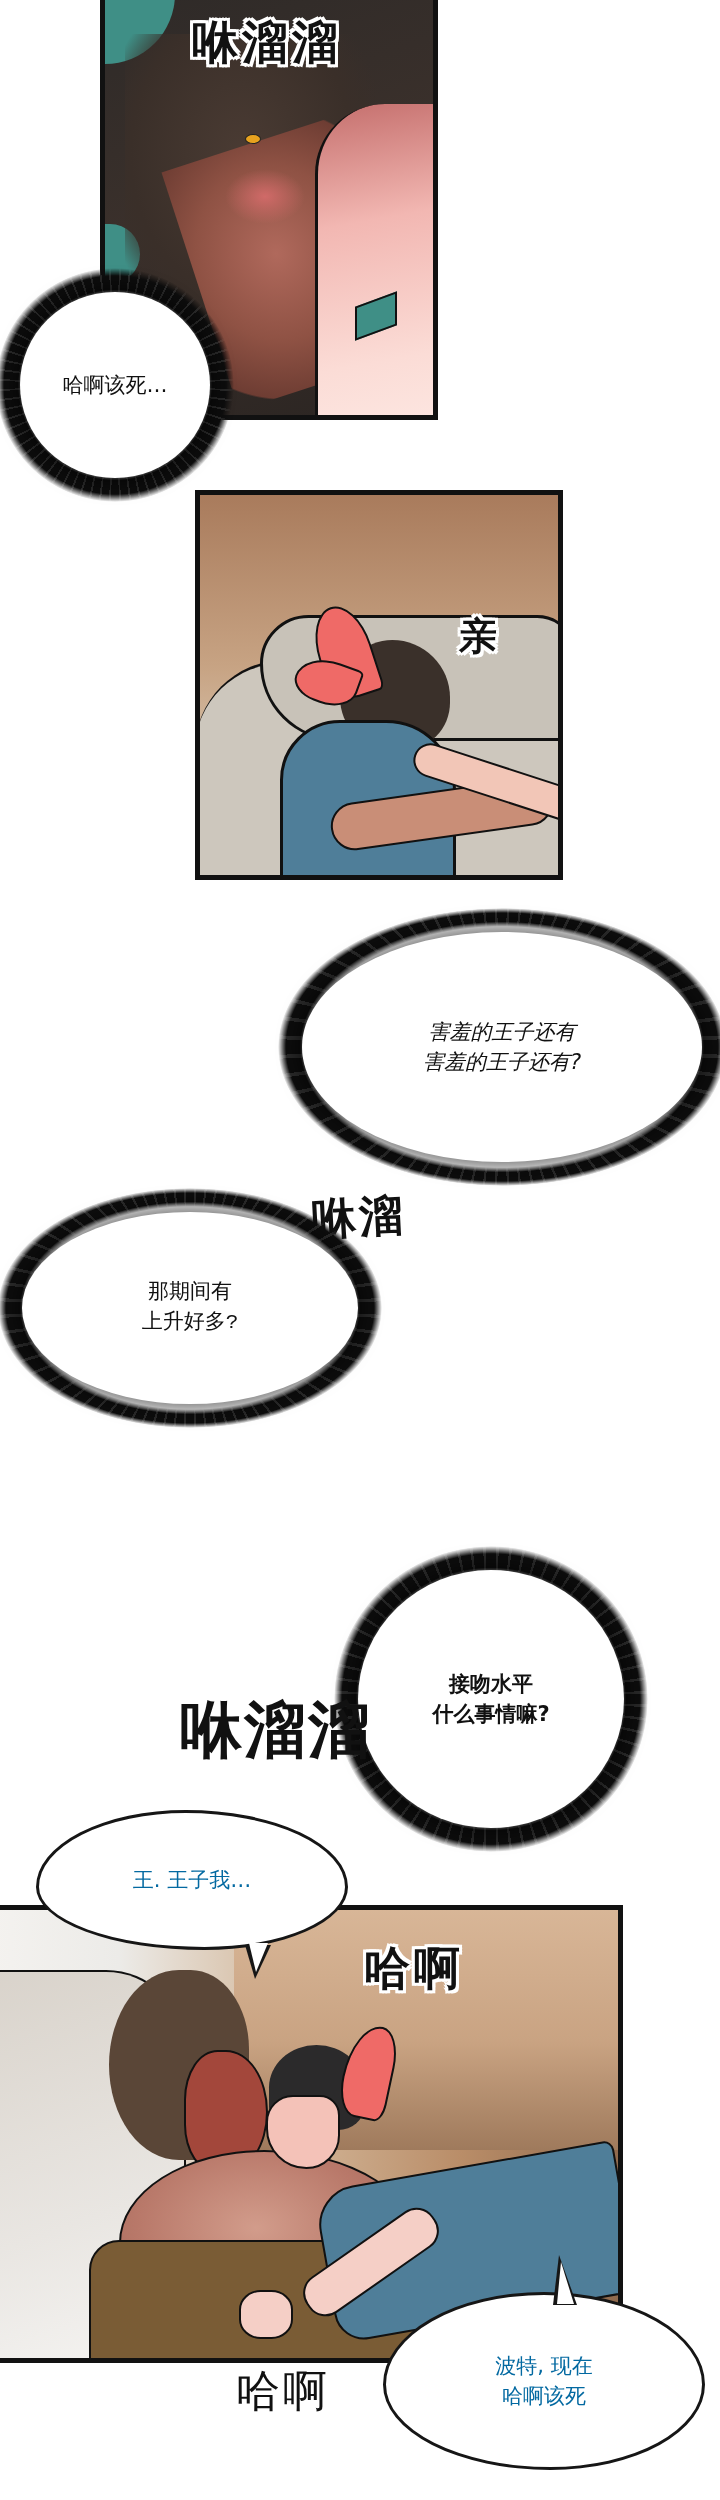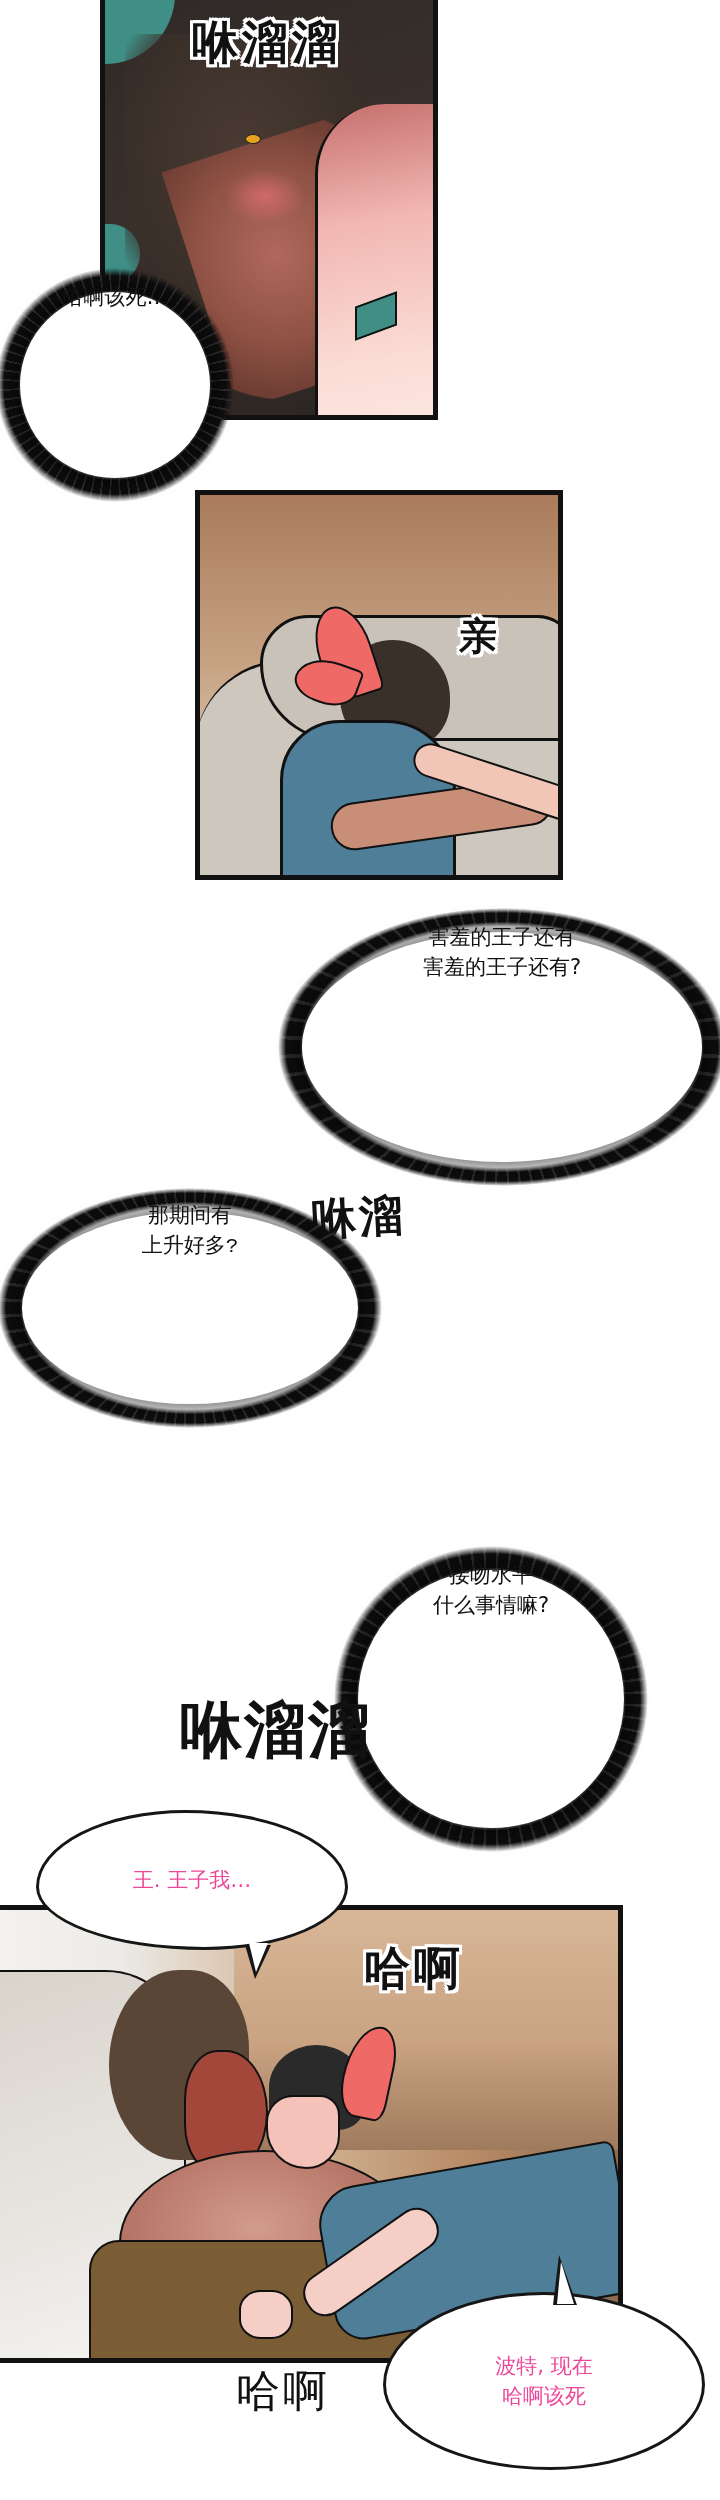--- a/index.html
+++ b/index.html
@@ -12,38 +12,38 @@
   #p1 .teal2 { left: -5px; top: 230px; width: 40px; height: 60px; background: #3f8f86; border-radius: 0 40px 40px 0; }
   #p1 .hair { left: 20px; top: 40px; width: 260px; height: 300px; background: radial-gradient(ellipse at 45% 40%, #4a3b33 0%, #3a2f29 55%, transparent 72%); }
   #p1 .face { left: 90px; top: 140px; width: 210px; height: 250px; background: radial-gradient(ellipse at 40% 45%, #b0695c 0%, #8f5244 45%, #6e3d33 75%, transparent 76%); transform: rotate(-18deg); }
   #p1 .blush { left: 120px; top: 175px; width: 80px; height: 55px; background: radial-gradient(ellipse, #d06a68 0%, rgba(208,106,104,0) 70%); }
   #p1 .eye { left: 140px; top: 140px; width: 14px; height: 8px; background: #e7a21f; border-radius: 50%; border: 1px solid #222; }
   #p1 .skin2 { left: 210px; top: 110px; width: 160px; height: 330px; background: linear-gradient(170deg, #c56f6d 0%, #f2b7b2 35%, #fbdcd6 75%, #fde8e3 100%); border-radius: 70px 0 0 0; border-left: 3px solid #111; }
   #p1 .collar { left: 250px; top: 305px; width: 38px; height: 30px; background: #3f8f86; border: 2px solid #111; transform: skewY(-20deg); }
   .sfx-outline { font-weight: 900; color: #111; text-shadow: -3px -3px 0 #fff, 3px -3px 0 #fff, -3px 3px 0 #fff, 3px 3px 0 #fff, 0 3px 0 #fff, 0 -3px 0 #fff, 3px 0 0 #fff, -3px 0 0 #fff; letter-spacing: 4px; white-space: nowrap; }
   .sfx-plain { font-weight: 900; color: #111; letter-spacing: 3px; white-space: nowrap; }
   
-  .spiky { position: absolute; border-radius: 50%; background: #fff; box-sizing: border-box; display: flex; align-items: flex-start; justify-content: center; text-align: center; }
+  .spiky { position: absolute; border-radius: 50%; background: #fff; box-sizing: border-box; display: flex; align-items: center; justify-content: center; text-align: center; }
   .spiky::before { content: ""; position: absolute; inset: -14px; border-radius: 50%; background: repeating-conic-gradient(#0d0d0d 0deg 2deg, #2a2a2a 2deg 3deg, #0d0d0d 3deg 5deg); -webkit-mask: radial-gradient(farthest-side, transparent calc(100% - 30px), #000 calc(100% - 22px), #000 calc(100% - 8px), transparent 100%); mask: radial-gradient(farthest-side, transparent calc(100% - 30px), #000 calc(100% - 22px), #000 calc(100% - 8px), transparent 100%); z-index: 0; }
   .spiky::after { content: ""; position: absolute; inset: 14px; border-radius: 50%; box-shadow: 0 0 18px 10px rgba(0,0,0,0.55); z-index: 0; }
   .spiky .inner { position: absolute; inset: 10px; border-radius: 50%; background: #fff; z-index: 1; }
   .spiky .txt { position: relative; z-index: 2; font-size: 21px; line-height: 30px; color: #111; }
   
   #p2 { left: 195px; top: 490px; width: 368px; height: 390px; background: linear-gradient(180deg, #a97b5c 0%, #c7a383 45%, #d6c1a9 70%, #e3d9cd 100%); }
   #p2 .pillow { left: -5px; top: 165px; width: 380px; height: 230px; background: #cdc7bd; border-top: 3px solid #111; border-radius: 90px 120px 0 0; }
   #p2 .pillow2 { left: 60px; top: 120px; width: 310px; height: 120px; background: #c8c2b8; border: 3px solid #111; border-radius: 50px 40px 10px 80px; }
   #p2 .hair { left: 140px; top: 145px; width: 110px; height: 110px; background: #3a302a; border-radius: 50% 55% 45% 50%; }
   #p2 .bow { left: 118px; top: 110px; width: 50px; height: 90px; background: #ef6a67; border: 2px solid #111; border-radius: 50% 50% 10% 50%; transform: rotate(-18deg); }
   #p2 .bow2 { left: 95px; top: 165px; width: 60px; height: 40px; background: #ef6a67; border: 2px solid #111; border-radius: 60% 10% 50% 40%; transform: rotate(20deg); }
   #p2 .shirt { left: 80px; top: 225px; width: 170px; height: 170px; background: #4f7e99; border: 3px solid #111; border-radius: 60px 70px 0 20px; }
   #p2 .arm { left: 130px; top: 295px; width: 220px; height: 44px; background: #c98e77; border: 2px solid #111; border-radius: 30px; transform: rotate(-8deg); }
   #p2 .arm2 { left: 210px; top: 270px; width: 170px; height: 30px; background: #f2c6b7; border: 2px solid #111; border-radius: 20px; transform: rotate(18deg); }
   
   .speech { position: absolute; background: #fff; border: 3px solid #161616; box-sizing: border-box; display: flex; align-items: center; justify-content: center; text-align: center; z-index: 5; }
-  .speech .txt { font-size: 21px; line-height: 30px; color: #ec4899; }
+  .speech .txt { font-size: 21px; line-height: 30px; color: #0369a1; }
   .tail { position: absolute; width: 0; height: 0; z-index: 6; }
   
   #p3 { left: -6px; top: 1905px; width: 629px; height: 458px; background: linear-gradient(90deg, #f4f2ef 0%, #ecebe8 20%, #d2b597 48%, #b98d68 75%, #8f6a4e 100%); border-left: none; }
   #p3 .bg-top { left: 240px; top: 0; width: 400px; height: 240px; background: linear-gradient(180deg, #d8b697 0%, #c9a382 55%, #9f7a5c 100%); }
   #p3 .sheet { left: 0; top: 60px; width: 190px; height: 400px; background: linear-gradient(160deg, #d9d3cb 0%, #e9e6e2 60%, #f6f5f3 100%); border-radius: 0 80px 0 0; border-top: 2px solid #111; border-right: 2px solid #111; }
   #p3 .hair-big { left: 115px; top: 60px; width: 140px; height: 190px; background: #5a4637; border-radius: 60% 50% 40% 60%; }
   #p3 .face-big { left: 190px; top: 140px; width: 80px; height: 120px; background: #a3473b; border: 2px solid #111; border-radius: 40% 50% 50% 40%; }
   #p3 .chest { left: 125px; top: 240px; width: 300px; height: 190px; background: radial-gradient(ellipse at 45% 40%, #d29c8b 0%, #b9796a 50%, #9a5e4f 100%); border: 2px solid #111; border-radius: 55% 60% 10% 20%; }
   #p3 .cloth { left: 95px; top: 330px; width: 360px; height: 140px; background: #7a5c35; border: 2px solid #111; border-radius: 30px 20px 0 0; }
   #p3 .hair-small { left: 275px; top: 135px; width: 95px; height: 85px; background: #2b2a2b; border-radius: 55% 55% 30% 30%; }
@@ -78,39 +78,39 @@
   <div class="abs pillow2"></div>
   <div class="abs hair"></div>
   <div class="abs bow"></div>
   <div class="abs bow2"></div>
   <div class="abs shirt"></div>
   <div class="abs arm"></div>
   <div class="abs arm2"></div>
 </div>
 <div class="abs sfx-outline" style="left:452px; top:584px; font-size:38px; writing-mode: vertical-rl; z-index:4;">亲</div>
 
-<div class="spiky" style="left:292px; top:922px; width:420px; height:250px;">
+<div class="spiky" style="left:292px; top:922px; width:420px; height:250px;font-style:italic;">
   <div class="inner"></div>
   <div class="txt">
     <div>害羞的王子还有</div>
     <div>害羞的王子还有?</div>
   </div>
 </div>
 
 <div class="abs sfx-plain" style="left:312px; top:1188px; font-size:44px; transform: rotate(-3deg);">咻溜</div>
 
 <div class="spiky" style="left:12px; top:1202px; width:356px; height:212px;font-family:Liberation Mono, monospace;">
   <div class="inner"></div>
   <div class="txt">
     <div>那期间有</div>
     <div>上升好多?</div>
   </div>
 </div>
 
-<div class="spiky" style="left:348px; top:1560px; width:286px; height:278px;">
+<div class="spiky" style="left:348px; top:1560px; width:286px; height:278px;font-weight:bold;">
   <div class="inner"></div>
   <div class="txt">
     <div>接吻水平</div>
     <div>什么事情嘛?</div>
   </div>
 </div>
 
 <div class="abs sfx-plain" style="left:180px; top:1688px; font-size:62px; letter-spacing:2px; z-index:6;">咻溜溜</div>
 
 <div id="p3" class="panel">

